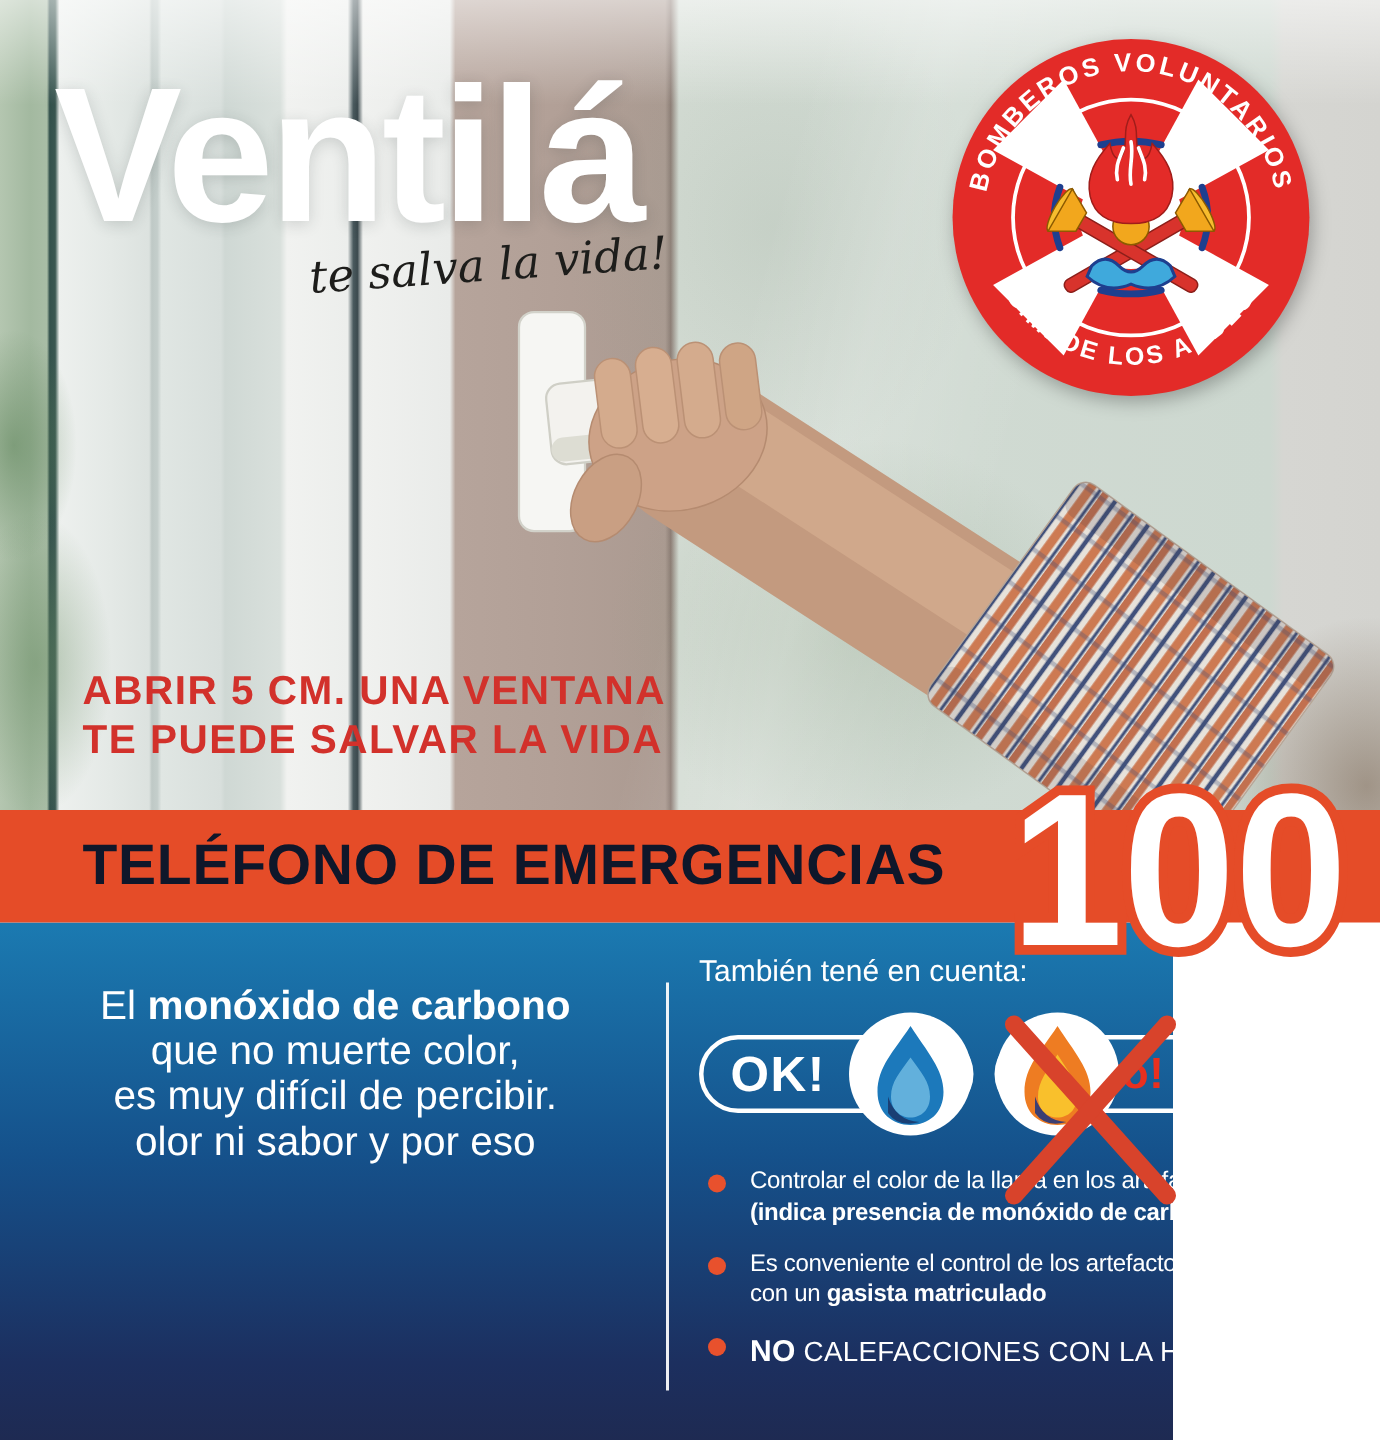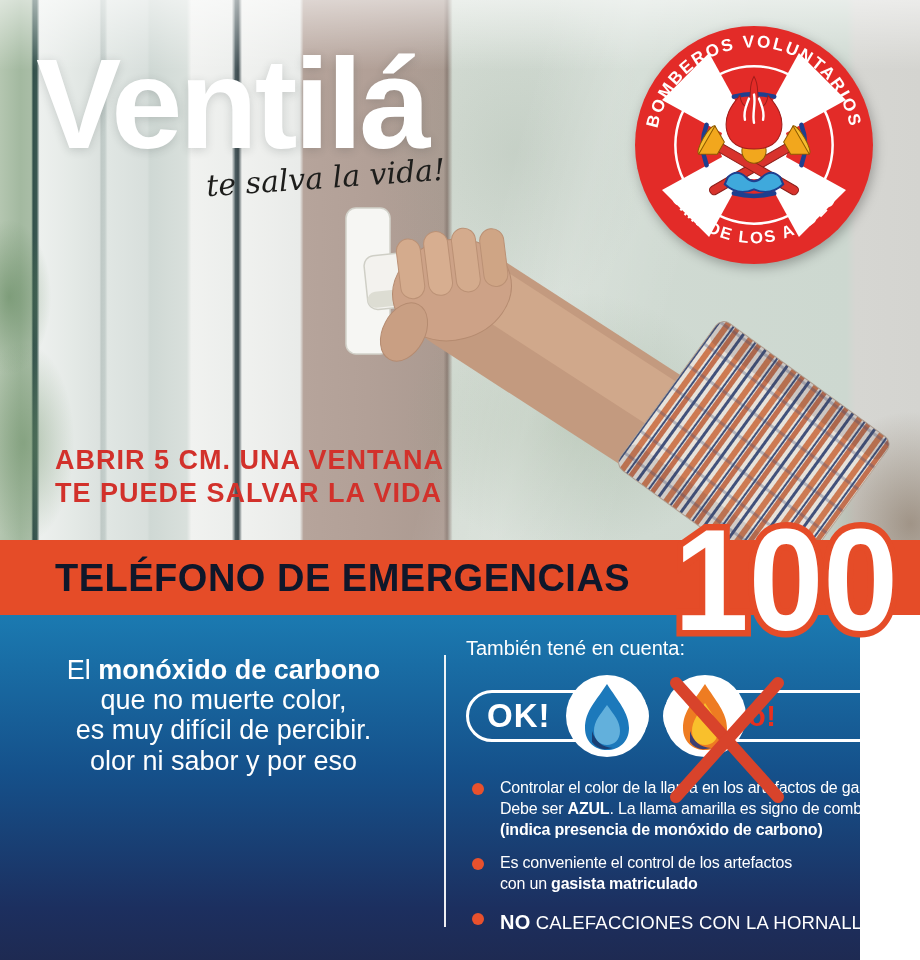--- a/index.html
+++ b/index.html
@@ -41,21 +41,21 @@
   .badge{position:absolute;left:633px;top:24px;width:242px;height:242px;z-index:5;
     filter:drop-shadow(2px 4px 6px rgba(0,0,0,.28));}
 
   
   .banner{position:absolute;top:540px;left:0;width:920px;height:75px;background:#e54c28;z-index:6;}
   .banner-label{position:absolute;left:55px;top:50%;transform:translateY(-50%);
     color:#0f172a;font-weight:bold;font-size:38px;letter-spacing:.5px;white-space:nowrap;}
   .banner-number-svg{position:absolute;right:14px;top:0;width:240px;height:100px;overflow:visible;}
 
   
-  .info{position:absolute;top:615px;left:0;width:860px;height:345px;
+  .info{position:absolute;top:615px;left:0;width:782px;height:345px;
     background:linear-gradient(180deg,#1b7ab1 0%,#15518b 45%,#1c2f5f 85%,#1e2a52 100%);}
   .divider{position:absolute;left:444px;top:40px;width:2px;height:272px;background:rgba(255,255,255,.92);}
   .info-left{position:absolute;left:0;top:0;width:443px;box-sizing:border-box;
     padding:40px 8px 0 12px;text-align:center;color:#fff;}
   .p1{font-size:27px;line-height:1.12;font-weight:300;}
   .p1 .ln{display:block;}
   .p1 strong{font-weight:bold;}
   .venenoso{font-size:33px;font-weight:bold;color:#e8532f;letter-spacing:1px;}
   .p2{margin-top:30px;font-size:26px;line-height:1.18;}
   .p2 .ln{display:block;}
@@ -246,21 +246,20 @@
           </div>
           <span class="danger-label">peligro!</span>
         </div>
       </div>
 
       <ul class="bullets">
         <li class="bullet">
           <span class="dot"></span>
           <span class="b-text">
             <span class="bl">Controlar el color de la llama en los artefactos de gas.</span>
-            <span class="bl"><span>Debe ser </span><strong>AZUL</strong><span>. La llama amarilla es signo de combustión</span></span>
             <strong class="bl">(indica presencia de monóxido de carbono)</strong>
           </span>
         </li>
         <li class="bullet">
           <span class="dot"></span>
           <span class="b-text">
             <span class="bl">Es conveniente el control de los artefactos</span>
             <span class="bl"><span>con un </span><strong>gasista matriculado</strong></span>
           </span>
         </li>

